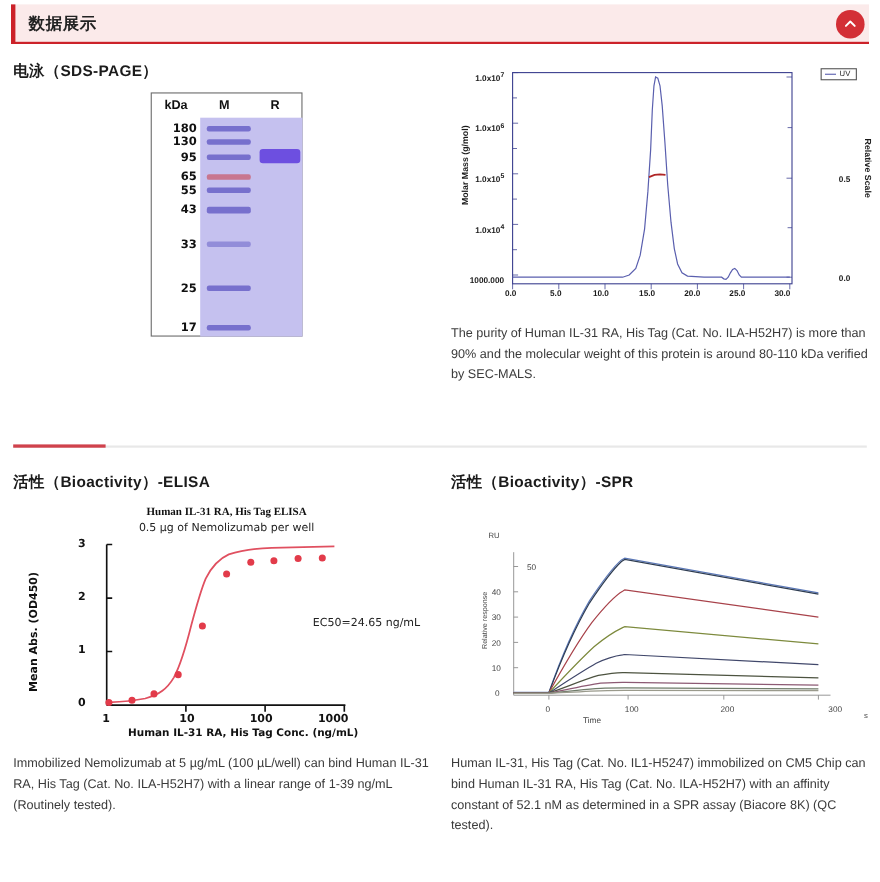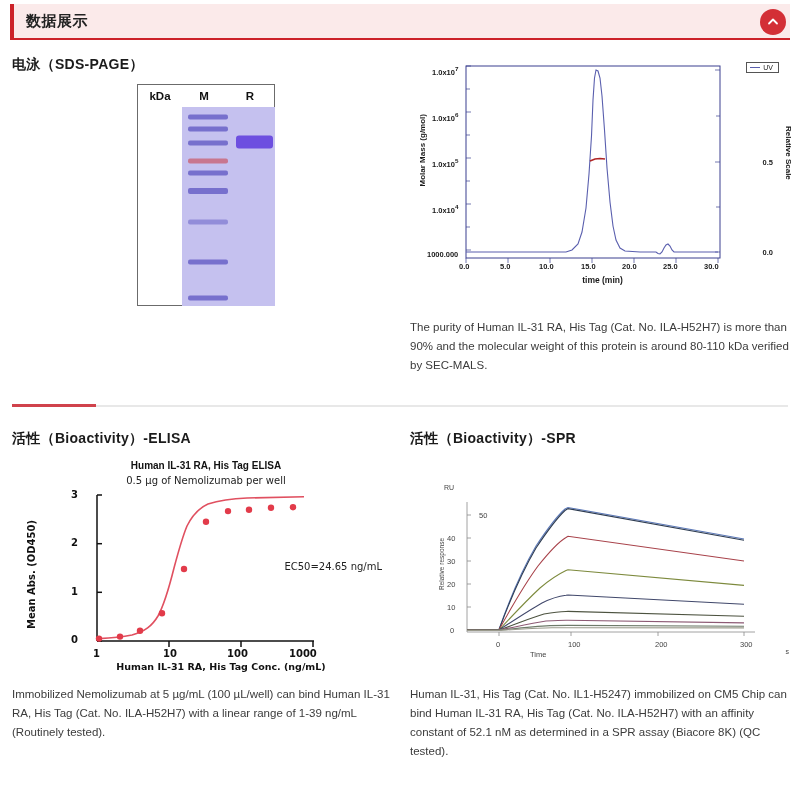--- a/index.html
+++ b/index.html
@@ -124,21 +124,21 @@
     padding:1px 5px 1px 3px; font-size:7px; color:#222;
     display:flex; align-items:center; gap:3px;
   }
   .legend-swatch { width:10px; height:1px; background:#5a5fae; display:block; }
 
   
   .elisa-chart { width:388px; height:215px; }
   .elisa-title {
     position:absolute; left:0; right:0; top:2px; text-align:center;
     font-size:10px; font-weight:bold; color:#111;
-    font-family:Liberation Sans, sans-serif;
+    font-family:Liberation Serif, serif;
   }
   .elisa-sub {
     position:absolute; left:0; right:0; top:17px; text-align:center;
     font-size:10px; color:#222;
     font-family:"DejaVu Sans", sans-serif;
   }
   .elisa-ylab {
     position:absolute; left:14px; top:62px;
     font-size:10px; font-weight:bold; color:#111;
     writing-mode:vertical-rl; transform:rotate(180deg); white-space:nowrap;
@@ -203,20 +203,31 @@
 
       <div class="gel-wrap">
         <div class="gel-box">
 
           <div class="gel-head">
             <span class="gh-kda">kDa</span>
             <span class="gh-m">M</span>
             <span class="gh-r">R</span>
           </div>
 
+          <div class="ladder-labels">
+            <div style="top:5%">180</div>
+            <div style="top:11%">130</div>
+            <div style="top:18%">95</div>
+            <div style="top:27%">65</div>
+            <div style="top:33%">55</div>
+            <div style="top:42%">43</div>
+            <div style="top:58%">33</div>
+            <div style="top:78%">25</div>
+            <div style="top:96%">17</div>
+          </div>
 
           <div class="gel-lane-area">
             <div class="band" style="top:5%"></div>
             <div class="band" style="top:11%"></div>
             <div class="band" style="top:18%"></div>
             <div class="band pink" style="top:27%"></div>
             <div class="band" style="top:33%"></div>
             <div class="band" style="top:42%;height:6px"></div>
             <div class="band faint" style="top:58%"></div>
             <div class="band" style="top:78%"></div>
@@ -228,21 +239,20 @@
       </div>
 
     </div>
 
     <div class="cell-right">
 
       <div class="chart sec-chart">
 
         <div class="axis-label-y">Molar Mass (g/mol)</div>
         <div class="axis-label-y2">Relative Scale</div>
-        <div class="axis-label-x">time (min)</div>
 
         <div class="tick-lbl" style="left:22px; top:9px;"><span>1.0x10</span><sup>7</sup></div>
         <div class="tick-lbl" style="left:22px; top:55px;"><span>1.0x10</span><sup>6</sup></div>
         <div class="tick-lbl" style="left:22px; top:101px;"><span>1.0x10</span><sup>5</sup></div>
         <div class="tick-lbl" style="left:22px; top:147px;"><span>1.0x10</span><sup>4</sup></div>
         <div class="tick-lbl" style="left:17px; top:194px;">1000.000</div>
 
         <div class="tick-lbl" style="right:22px; top:10px;">1.0</div>
         <div class="tick-lbl" style="right:22px; top:102px;">0.5</div>
         <div class="tick-lbl" style="right:22px; top:192px;">0.0</div>
@@ -294,21 +304,21 @@
                    L179,118 L181.5,80 L183,44 L184.5,22 L186,14 L188,15
                    L190,22 L192,40 L194.5,74 L197,112 L200,146 L203,170
                    L206,184 L210,192 L215,195 L230,196 L246,196 L248,197.5
                    L250,198 L252,196 L254,192 L256,189 L258,188 L260,190
                    L262,194 L264,196 L280,196 L308,196"></path>
 
           <path fill="none" stroke="#b02525" stroke-width="1.6" d="M180,105 L185,103 L190,102.5 L195,103"></path>
         </svg>
       </div>
 
-      <p class="caption" style="margin-top:32px;">The purity of Human IL-31 RA, His Tag (Cat. No. ILA-H52H7) is more than 90% and the molecular weight of this protein is around 80-110 kDa verified by SEC-MALS.</p>
+      <p class="caption" style="margin-top:8px;">The purity of Human IL-31 RA, His Tag (Cat. No. ILA-H52H7) is more than 90% and the molecular weight of this protein is around 80-110 kDa verified by SEC-MALS.</p>
     </div>
   </div>
 
   <div class="divider"></div>
   <div class="divider-accent"></div>
 
   <div class="row" style="top:430px;">
 
     <div class="cell-left">
       <div class="sec-title">活性（Bioactivity）-ELISA</div>
@@ -382,21 +392,21 @@
         <div class="spr-tick" style="left:40px; top:168px;">0</div>
         <div class="spr-tick" style="left:37px; top:145px;">10</div>
         <div class="spr-tick" style="left:37px; top:122px;">20</div>
         <div class="spr-tick" style="left:37px; top:99px;">30</div>
         <div class="spr-tick" style="left:37px; top:76px;">40</div>
         <div class="spr-tick" style="left:37px; top:53px;padding-left:32px;">50</div>
 
         <div class="spr-tick" style="left:86px;  top:182px;">0</div>
         <div class="spr-tick" style="left:158px; top:182px;">100</div>
         <div class="spr-tick" style="left:245px; top:182px;">200</div>
-        <div class="spr-tick" style="left:330px; top:182px;">300</div>
+        <div class="spr-tick" style="left:343px; top:182px;">300</div>
 
         <svg width="385" height="215" style="position:absolute;left:0;top:0;">
 
           <g stroke="#8a8a8a" stroke-width="0.8" fill="none">
             <line x1="57" y1="44" x2="57" y2="174"></line>
             <line x1="57" y1="174" x2="345" y2="174"></line>
             <line x1="57" y1="172" x2="61" y2="172"></line>
             <line x1="57" y1="149" x2="61" y2="149"></line>
             <line x1="57" y1="126" x2="61" y2="126"></line>
             <line x1="57" y1="103" x2="61" y2="103"></line>

